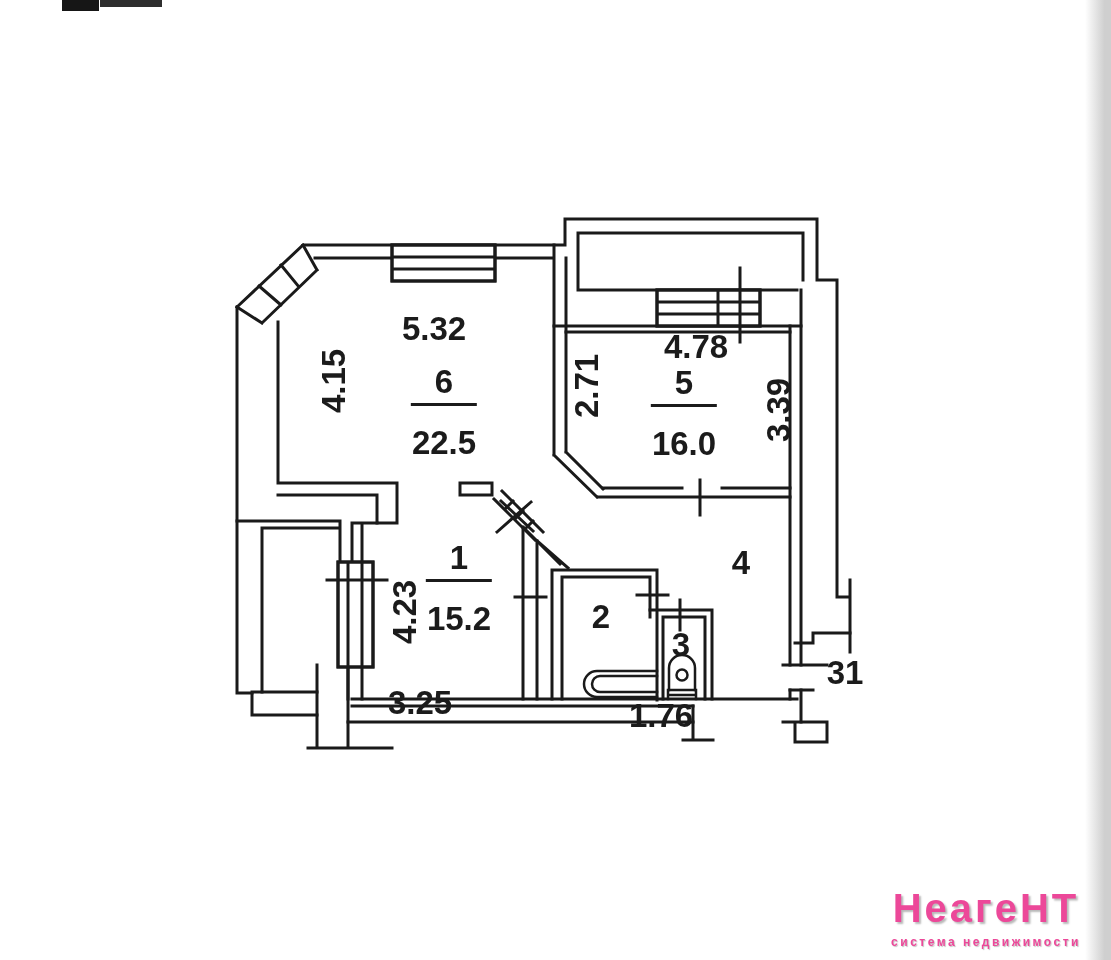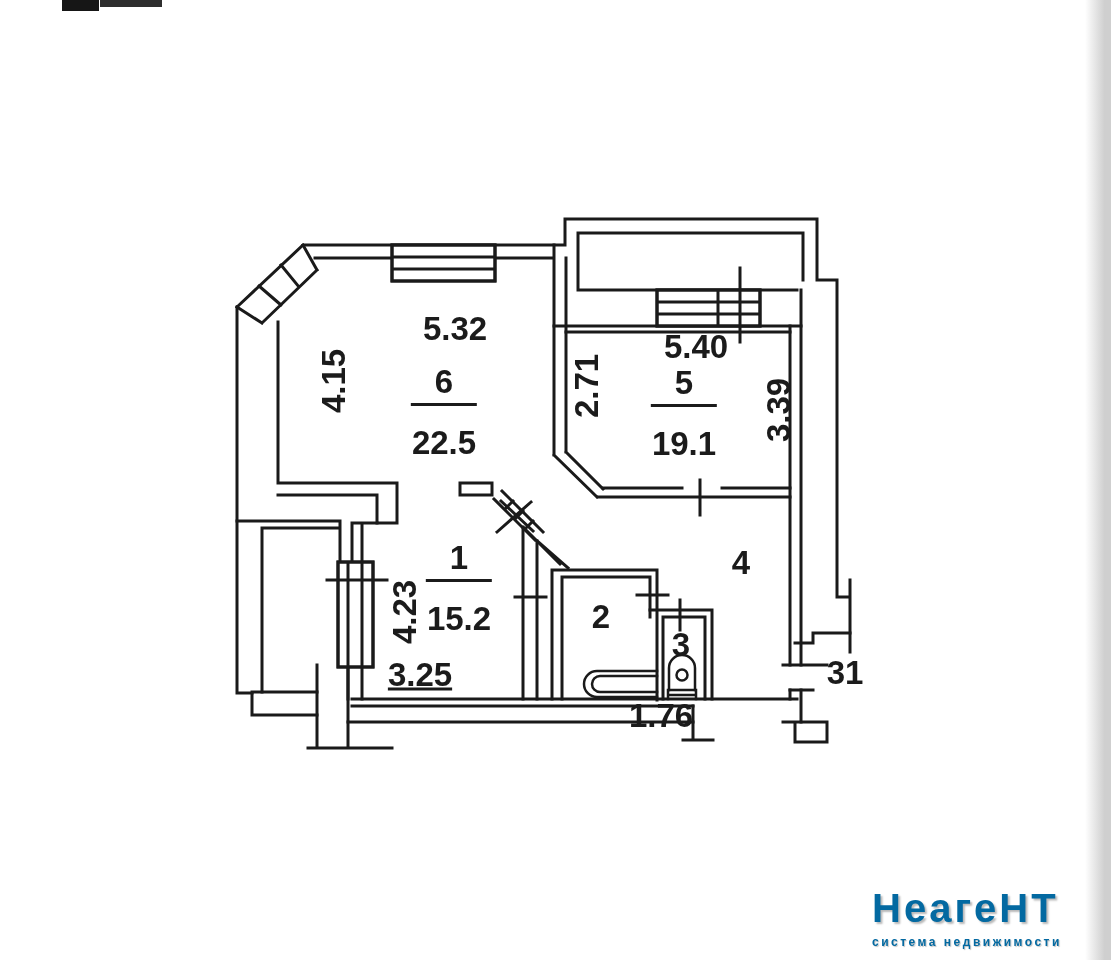--- a/index.html
+++ b/index.html
@@ -22,22 +22,22 @@
   .lbl.vert{transform:translate(-50%,-50%) rotate(-90deg);}
   .room-label{
     position:absolute;transform:translate(-50%,-50%);
     display:flex;flex-direction:column;align-items:center;
     color:#1b1b1b;font-weight:700;line-height:1;
   }
   .room-label .num{font-size:33px;border-bottom:3px solid #1b1b1b;padding:0 24px 5px;}
   .room-label .area{font-size:33px;margin-top:20px;}
   
   .logo{
-    position:absolute;left:872px;top:886px;width:228px;text-align:left;
-    color:#0369a1;user-select:none;
+    position:absolute;left:872px;top:886px;width:228px;text-align:center;
+    color:#ec4899;user-select:none;
   }
   .logo .name{
     font-size:40px;font-weight:700;letter-spacing:3px;
     text-shadow:2px 2px 2px #b9b9b9,-1px -1px 0 #ffffff;
   }
   .logo .tagline{
     margin-top:4px;font-size:12px;font-weight:700;letter-spacing:2.5px;
     text-shadow:1px 1px 1px #c4c4c4;white-space:nowrap;
   }
   
@@ -141,38 +141,38 @@
       </g>
     </g>
   </svg>
 
   <div class="room-label" style="left:444px;top:412px;">
     <div class="num">6</div>
     <div class="area">22.5</div>
   </div>
   <div class="room-label" style="left:684px;top:413px;">
     <div class="num">5</div>
-    <div class="area">19.1</div>
+    <div class="area">16.0</div>
   </div>
   <div class="room-label" style="left:459px;top:588px;">
     <div class="num">1</div>
     <div class="area">15.2</div>
   </div>
 
   <div class="lbl" style="left:601px;top:616px;">2</div>
   <div class="lbl" style="left:681px;top:644px;">3</div>
   <div class="lbl" style="left:741px;top:562px;">4</div>
 
-  <div class="lbl" style="left:455px;top:328px;">5.32</div>
+  <div class="lbl" style="left:434px;top:328px;">5.32</div>
   <div class="lbl vert" style="left:333px;top:381px;">4.15</div>
-  <div class="lbl" style="left:696px;top:346px;">5.40</div>
+  <div class="lbl" style="left:696px;top:346px;">4.78</div>
   <div class="lbl vert" style="left:586px;top:386px;">2.71</div>
   <div class="lbl vert" style="left:778px;top:410px;">3.39</div>
   <div class="lbl vert" style="left:404px;top:612px;">4.23</div>
-  <div class="lbl" style="left:420px;top:674px;text-decoration:underline;">3.25</div>
+  <div class="lbl" style="left:420px;top:702px;">3.25</div>
   <div class="lbl" style="left:661px;top:715px;">1.76</div>
   <div class="lbl" style="left:845px;top:672px;">31</div>
 
   <div class="logo">
     <div class="name">НеагеНТ</div>
     <div class="tagline">система недвижимости</div>
   </div>
 
   <div class="artifact" style="left:62px;top:0;width:37px;height:11px;"></div>
   <div class="artifact" style="left:100px;top:0;width:62px;height:7px;background:#2e2e2e;"></div>

